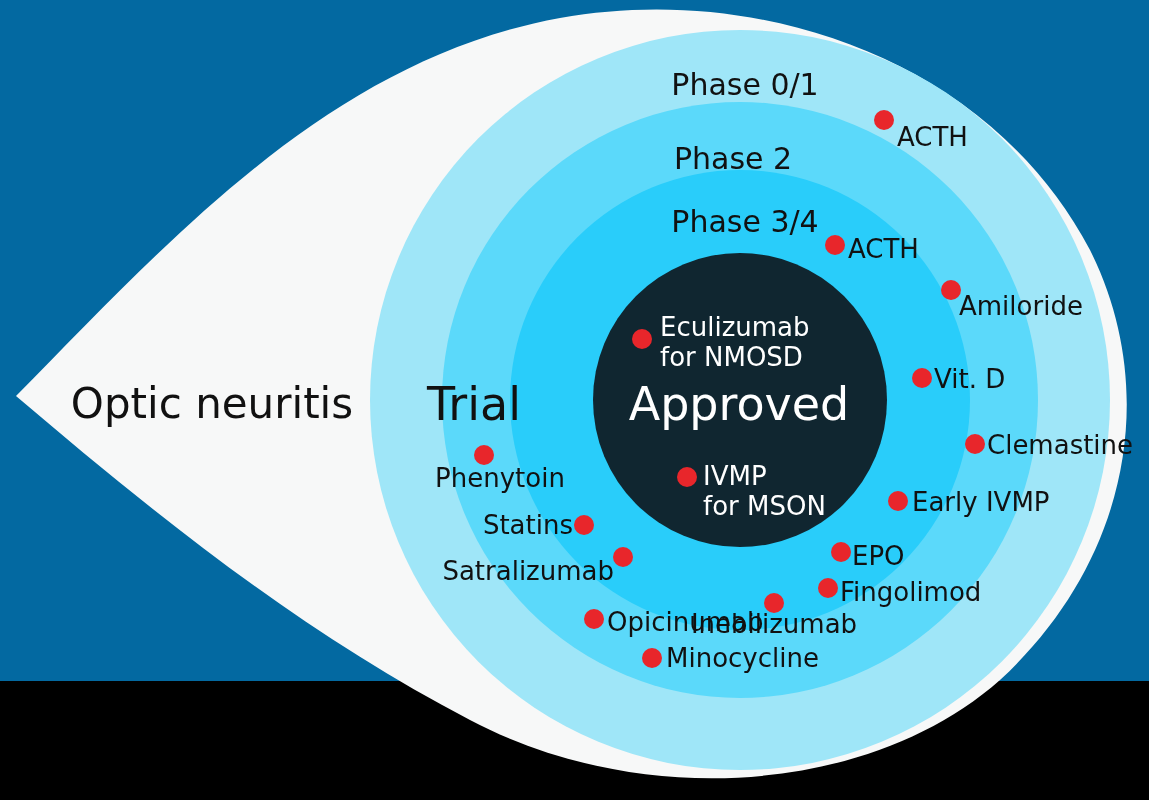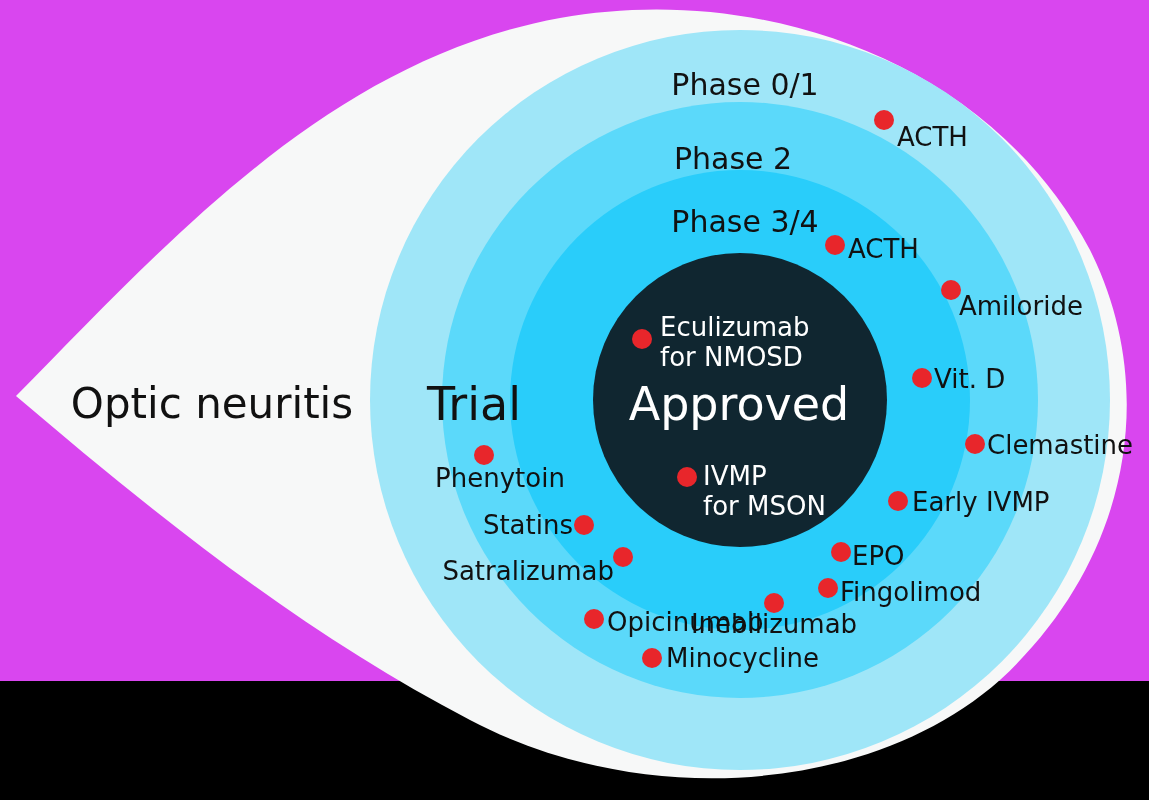--- a/index.html
+++ b/index.html
@@ -11,21 +11,21 @@
   body {
     width: 1149px;
     height: 800px;
     overflow: hidden;
     font-family: "DejaVu Sans", "Liberation Sans", sans-serif;
   }
   #stage {
     position: relative;
     width: 1149px;
     height: 681px;
-    background: #d946ef;
+    background: #0369a1;
   }
   svg.diagram {
     position: absolute;
     top: 0;
     left: 0;
     width: 1149px;
     height: 800px;
     display: block;
   }
   text {

